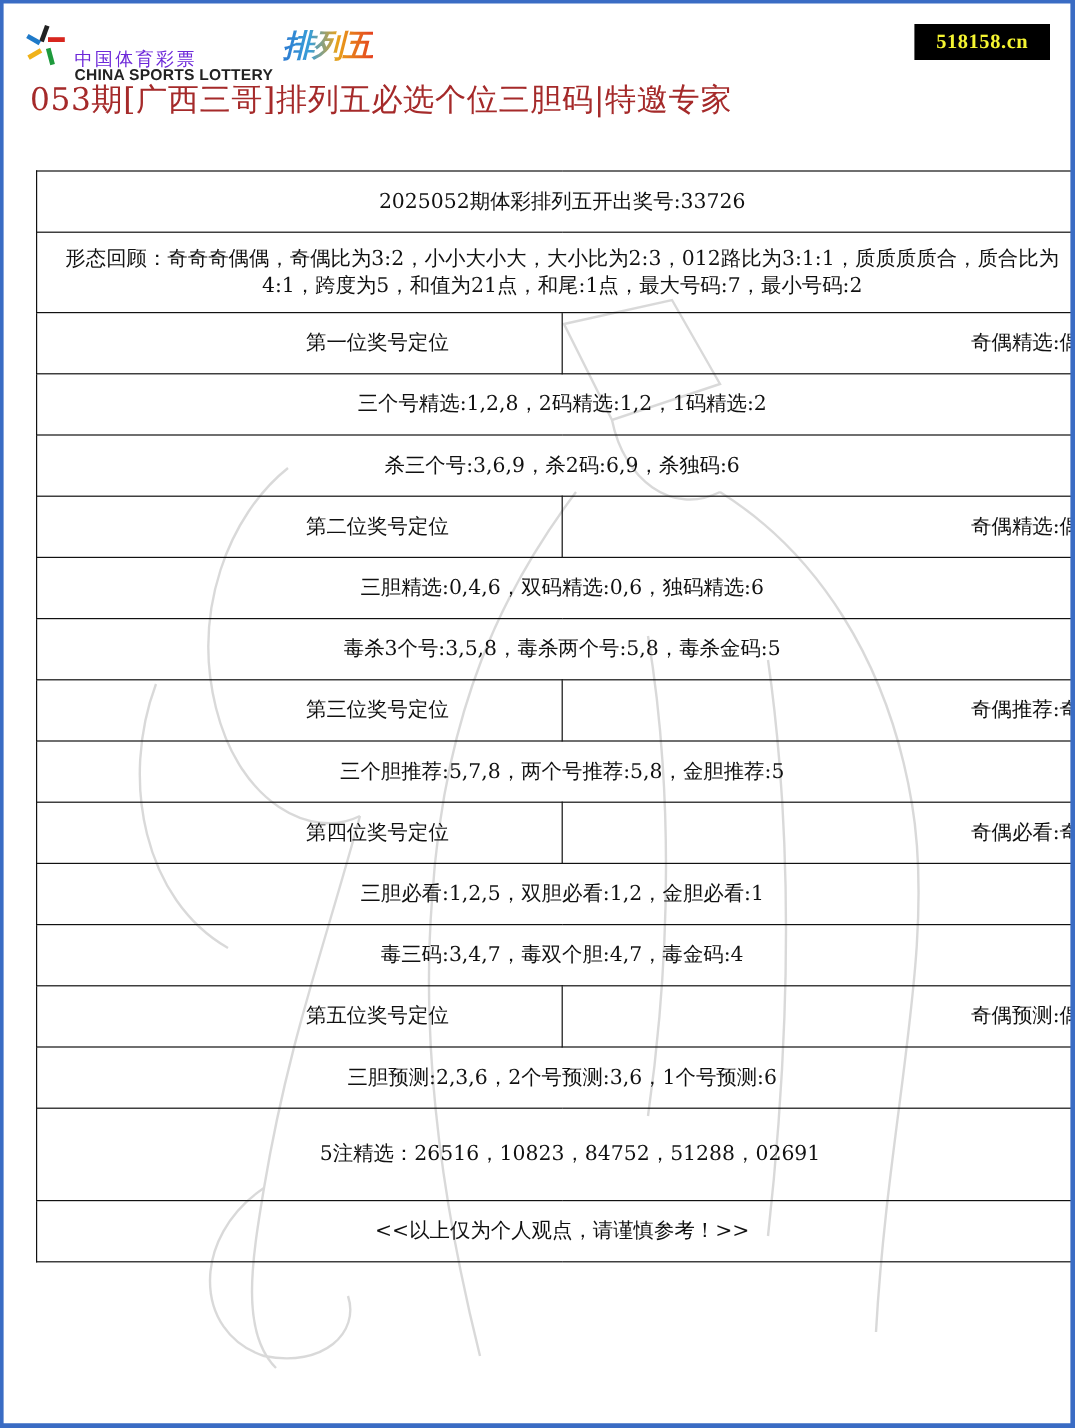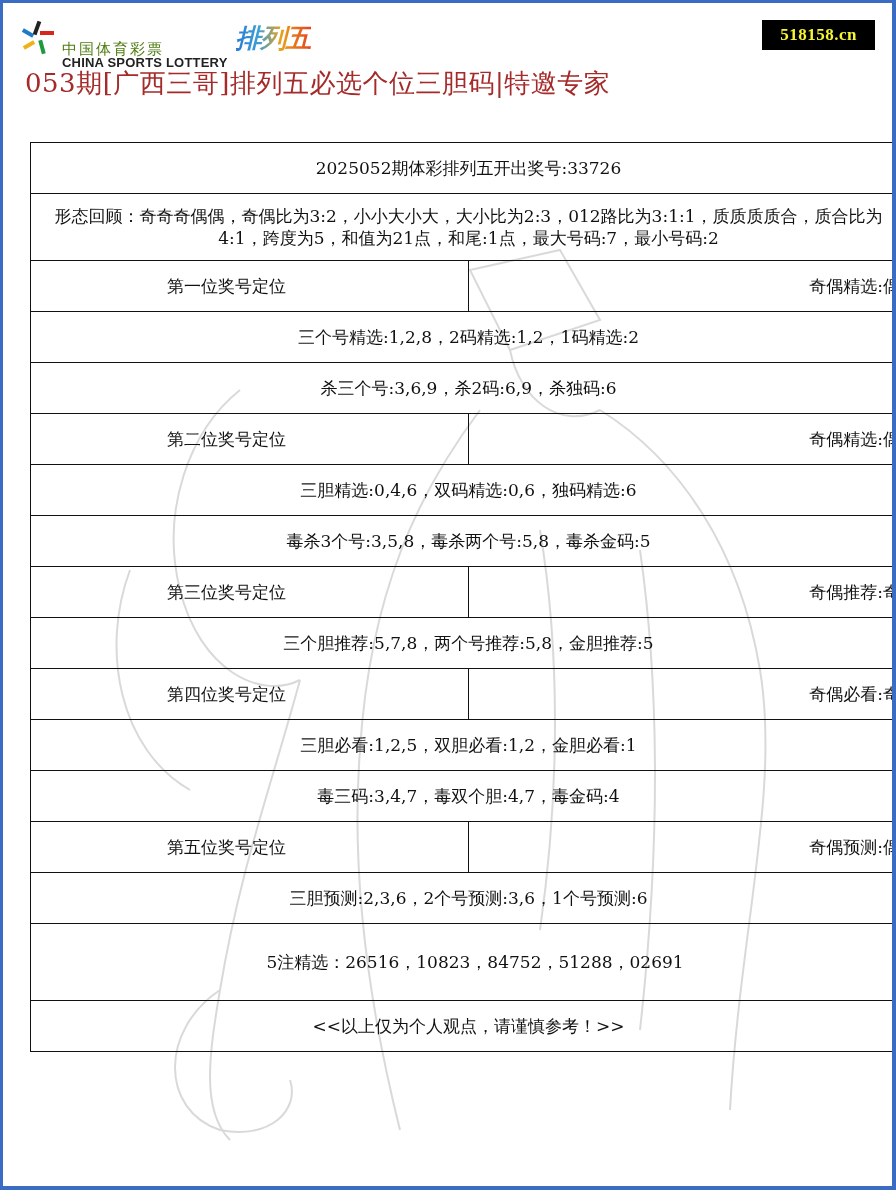--- a/index.html
+++ b/index.html
@@ -17,21 +17,21 @@
     border-bottom: 4px solid #3a6cc4;
     pointer-events: none; z-index: 5;
   }
   .watermark {
     position: absolute; left: 40px; top: 230px; width: 820px; height: 930px;
     z-index: 0; opacity: 0.22;
   }
   .logo { position: absolute; left: 18px; top: 18px; height: 40px; display: flex; align-items: center; z-index: 2; }
   .logo-mark { width: 40px; height: 38px; position: relative; }
   .logo-text { margin-left: 4px; display: flex; flex-direction: column; }
-  .logo-cn { font-family: "DejaVu Sans", sans-serif; font-size: 15px; color: #4d7c0f; letter-spacing: 2px; line-height: 18px; margin-top: 32px; }
+  .logo-cn { font-family: "DejaVu Sans", sans-serif; font-size: 15px; color: #6d28d9; letter-spacing: 2px; line-height: 18px; margin-top: 32px; }
   .logo-en { font-family: "Liberation Sans", sans-serif; font-size: 13px; font-weight: bold; color: #222; line-height: 10px; letter-spacing: 0.2px; }
   .logo-pl5 { margin-left: 8px; font-family: "DejaVu Sans", sans-serif; font-weight: bold; font-style: italic; font-size: 26px; letter-spacing: -1px;
     background: linear-gradient(90deg, #2b7ad1 0%, #3a9fd8 30%, #e8a21a 60%, #e5411f 100%);
     -webkit-background-clip: text; background-clip: text; color: transparent; }
   .site-badge {
     position: absolute; left: 762px; top: 20px; width: 113px; height: 30px;
     background: #000; color: #f5f531; z-index: 2;
     font-family: Liberation Serif, serif; font-size: 17px; font-weight: bold;
     display: flex; align-items: center; justify-content: center; letter-spacing: 0.5px;
   }
@@ -46,21 +46,21 @@
   }
   table.data td {
     border: 1.5px solid #111; text-align: center; vertical-align: middle;
     font-size: 17px; color: #111; padding: 0 6px; line-height: 22px;
     background: transparent;
   }
   tr.r52 td { height: 50px; }
   tr.r66 td { height: 66px; }
   tr.r76 td { height: 76px; padding-left: 19px; }
   td.left-half { width: 408px; }
-  td.left-half span { display: inline-block; width: 100%; text-align: left; padding-left: 130px; box-sizing: border-box; }
+  td.left-half span { display: inline-block; width: 100%; text-align: center; padding-left: 130px; box-sizing: border-box; }
   td.right-half span { display: inline-block; width: 100%; text-align: right; padding-left: 146px; box-sizing: border-box; }
   td.review { text-align: center; font-size: 17px; line-height: 24px; padding: 2px 8px; }
 </style>
 </head>
 <body>
 
 <div class="frame"></div>
 
 <svg class="watermark" viewBox="0 0 820 930" fill="none" stroke="#555" stroke-width="2">
   <path d="M430 40 L520 20 L560 90 L470 120 Z"></path>

